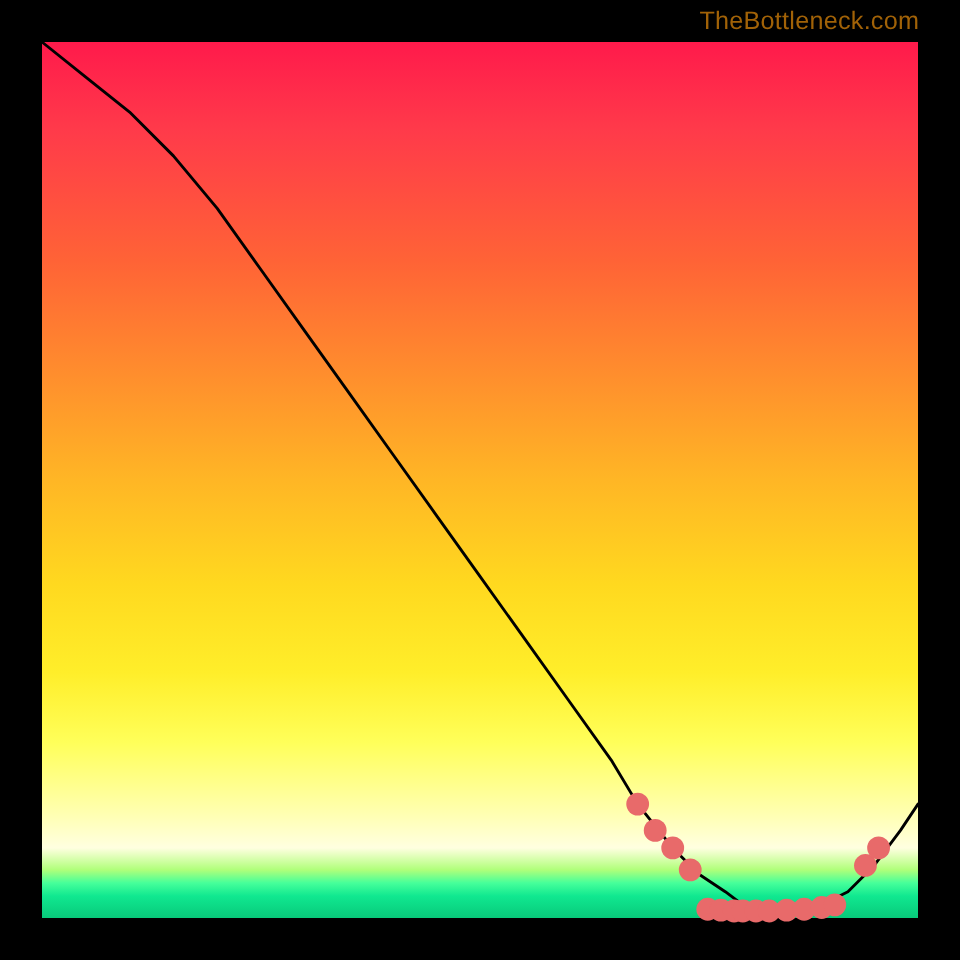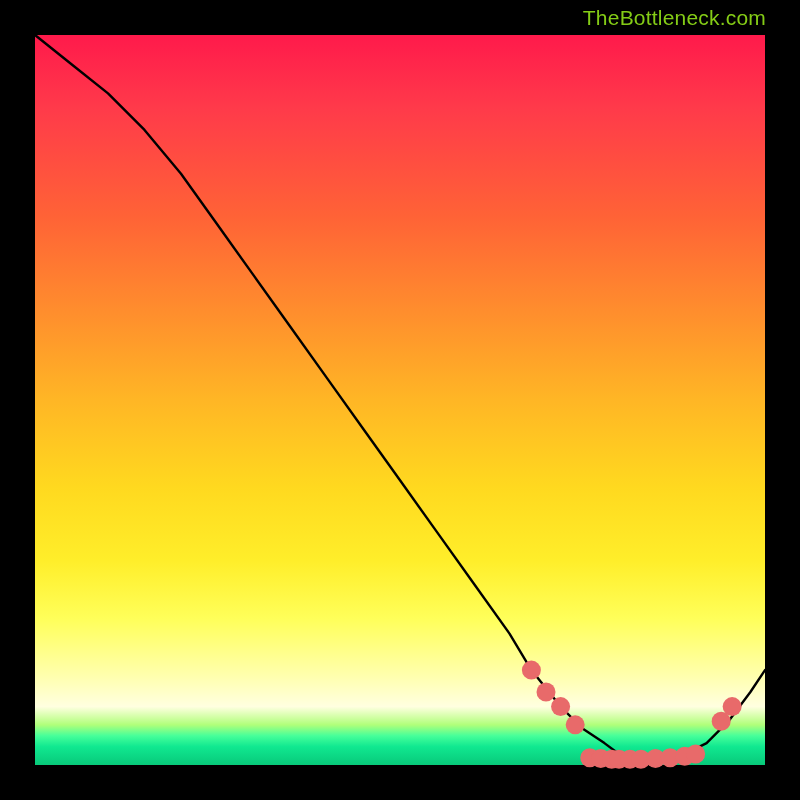--- a/index.html
+++ b/index.html
@@ -40,21 +40,21 @@
       #46ff9a 96%,
       #10e890 97.5%,
       #08c97a 100%
     );
   }
   
   .watermark {
     position: absolute;
     top: 6px;
     right: 34px;
-    color: #84cc16;
+    color: #a16207;
     font-size: 21px;
     font-weight: 400;
     letter-spacing: 0.2px;
     user-select: none;
   }
   
   svg.curve {
     position: absolute;
     left: 0;
     top: 0;

